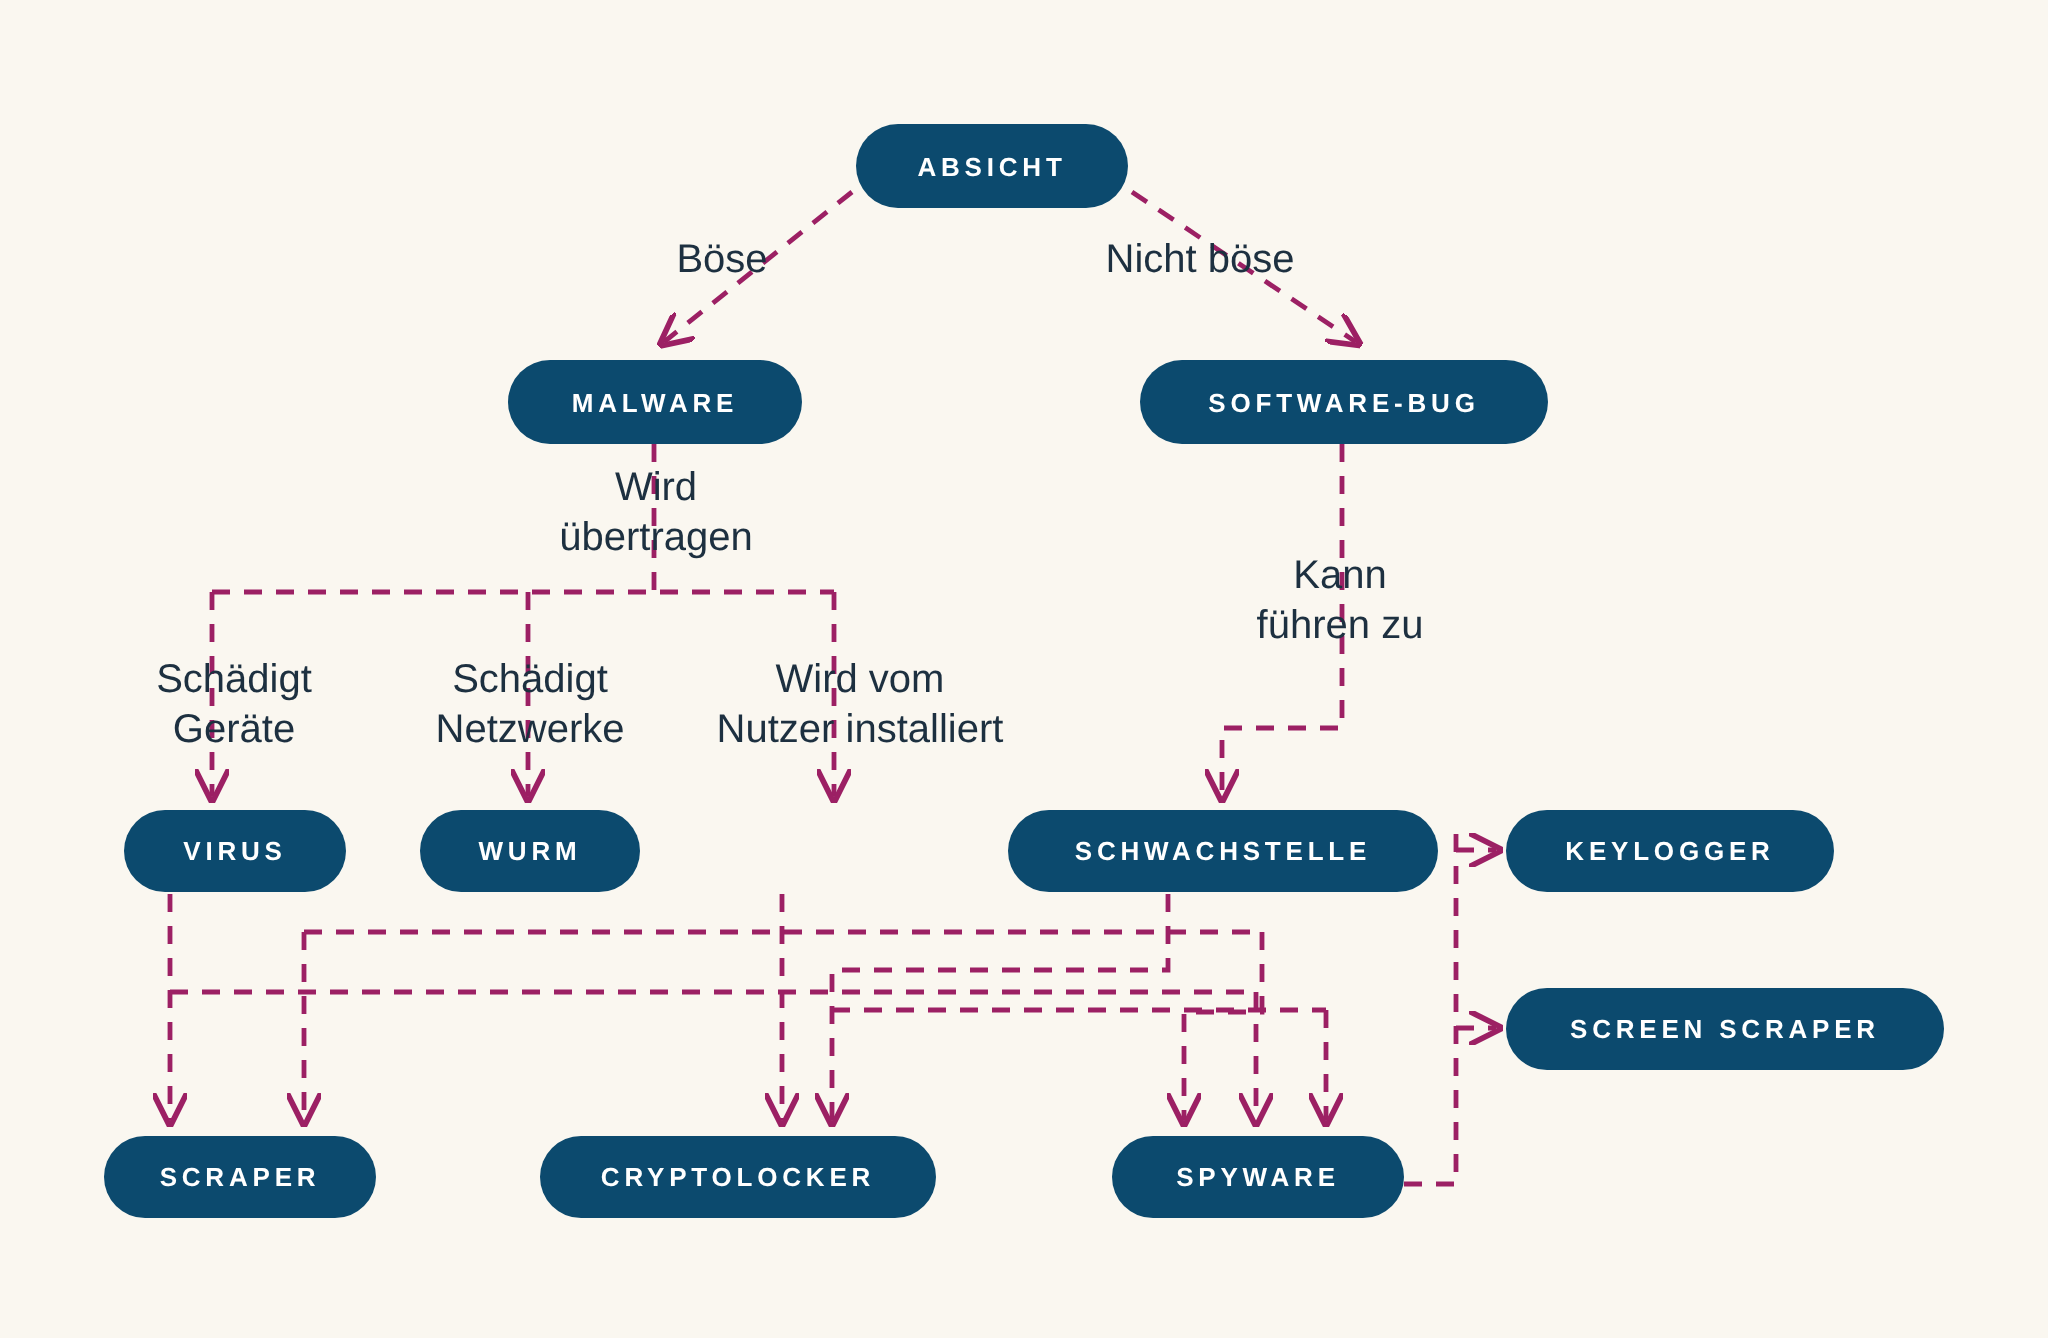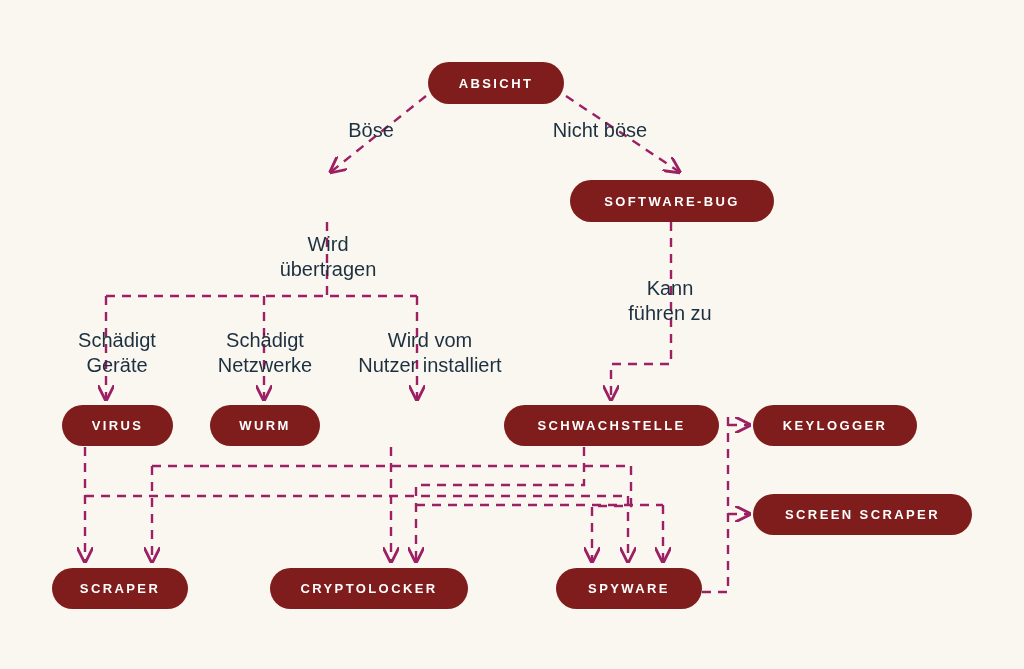--- a/index.html
+++ b/index.html
@@ -21,21 +21,21 @@
     left: 0;
     top: 0;
     width: 1024px;
     height: 669px;
   }
   .node {
     position: absolute;
     display: flex;
     align-items: center;
     justify-content: center;
-    background: #7f1d1d;
+    background: #0c4a6e;
     color: #ffffff;
     border-radius: 999px;
     font-family: "Liberation Sans", "DejaVu Sans", sans-serif;
     font-weight: bold;
     font-size: 13px;
     letter-spacing: 2.4px;
     white-space: nowrap;
     box-sizing: border-box;
     padding: 0 22px;
     user-select: none;
@@ -97,34 +97,35 @@
       <path d="M 584,447 L 584,485 L 416,485 L 416,560" marker-end="url(#arrow)"></path>
 
       <path d="M 728,417 L 728,592"></path>
       <path d="M 728,425 L 748,425" marker-end="url(#arrow)"></path>
       <path d="M 728,514 L 748,514" marker-end="url(#arrow)"></path>
       <path d="M 702,592 L 728,592"></path>
     </g>
   </svg>
 
   <div class="node" style="left:428px;top:62px;width:136px;height:42px;">ABSICHT</div>
+  <div class="node" style="left:254px;top:180px;width:147px;height:42px;">MALWARE</div>
   <div class="node" style="left:570px;top:180px;width:204px;height:42px;">SOFTWARE-BUG</div>
 
   <div class="node" style="left:62px;top:405px;width:111px;height:41px;">VIRUS</div>
   <div class="node" style="left:210px;top:405px;width:110px;height:41px;">WURM</div>
   <div class="node" style="left:753px;top:405px;width:164px;height:41px;">KEYLOGGER</div>
   <div class="node" style="left:504px;top:405px;width:215px;height:41px;">SCHWACHSTELLE</div>
 
   <div class="node" style="left:753px;top:494px;width:219px;height:41px;">SCREEN SCRAPER</div>
 
   <div class="node" style="left:52px;top:568px;width:136px;height:41px;">SCRAPER</div>
   <div class="node" style="left:270px;top:568px;width:198px;height:41px;">CRYPTOLOCKER</div>
   <div class="node" style="left:556px;top:568px;width:146px;height:41px;">SPYWARE</div>
 
-  <div class="edge-label" style="left:306px;top:118px;width:130px;">Böse</div>
+  <div class="edge-label" style="left:296px;top:118px;width:130px;">Böse</div>
   <div class="edge-label" style="left:500px;top:118px;width:200px;">Nicht böse</div>
   <div class="edge-label" style="left:258px;top:232px;width:140px;">Wird
 übertragen</div>
   <div class="edge-label" style="left:600px;top:276px;width:140px;">Kann
 führen zu</div>
   <div class="edge-label" style="left:52px;top:328px;width:130px;">Schädigt
 Geräte</div>
   <div class="edge-label" style="left:190px;top:328px;width:150px;">Schädigt
 Netzwerke</div>
   <div class="edge-label" style="left:330px;top:328px;width:200px;">Wird vom

